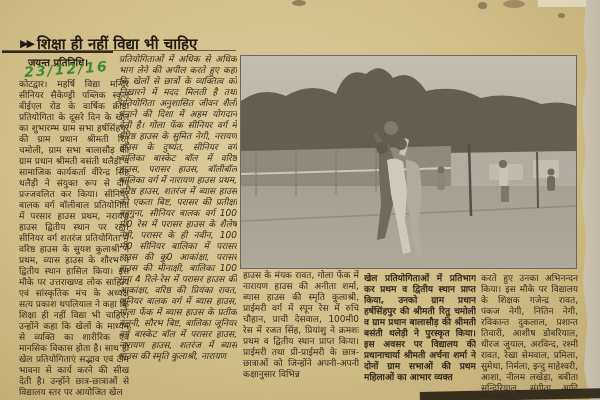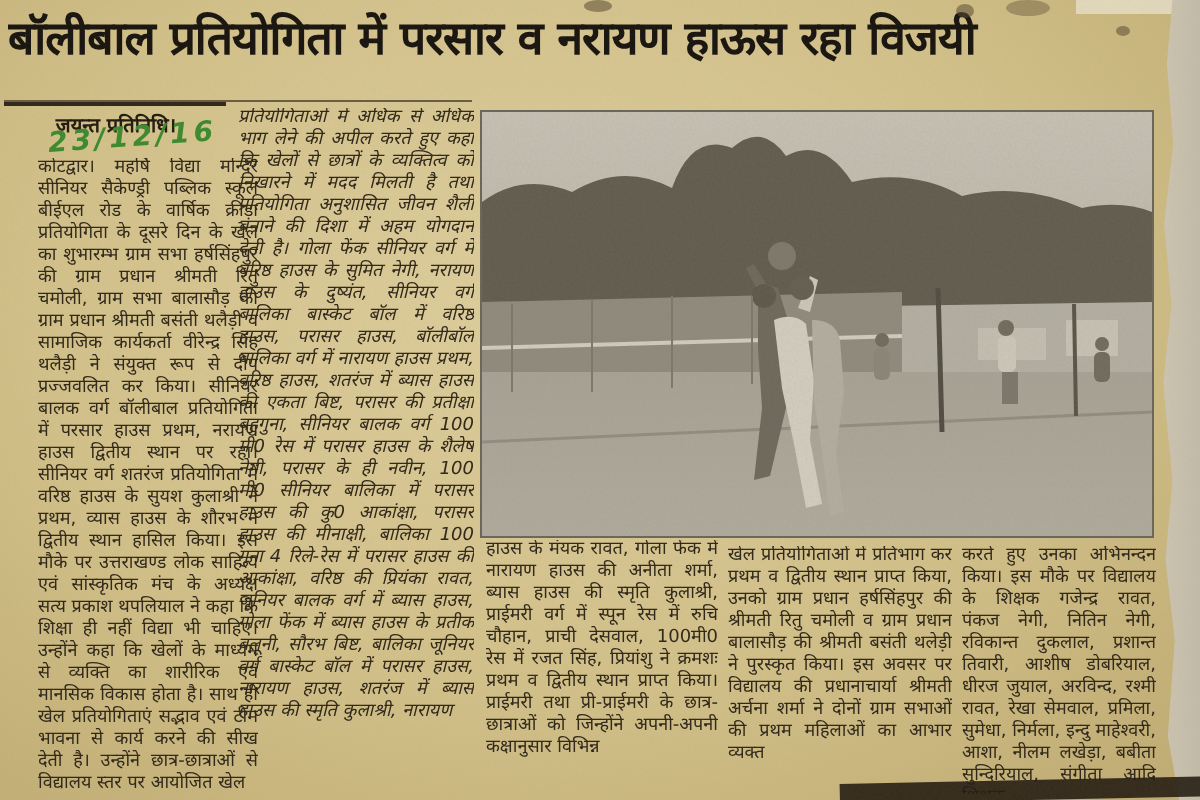--- a/index.html
+++ b/index.html
@@ -30,21 +30,21 @@
     font-size:14px;font-style:italic;font-weight:bold;color:#3c8a2f;
     letter-spacing:2px;transform:rotate(-4deg);
   }
   .col{
     position:absolute;font-size:9px;line-height:11px;text-align:justify;
     color:#2e2619;overflow:hidden;word-break:break-word;
   }
   #col1{left:19px;top:79px;width:110px;height:319px;}
   #col2{left:119px;top:54px;width:118px;height:344px;font-style:italic;}
   #col3{left:243px;top:270px;width:116px;height:124px;}
-  #col4{left:364px;top:273px;width:112px;height:124px;}
+  #col4{left:364px;top:273px;width:112px;height:124px;font-weight:bold;}
   #col5{left:481px;top:273px;width:97px;height:124px;}
   .photo{
     position:absolute;left:240px;top:55px;width:337px;height:214px;
     border:1px solid #6a665c;background:#b5b1a5;box-sizing:border-box;
   }
   .torn-edge{
     position:absolute;right:0;top:0;width:23px;height:100%;
     background:linear-gradient(90deg,#cfc7b2,#c3bcaa);
     clip-path:polygon(40% 0,100% 0,100% 100%,55% 100%,30% 92%,45% 80%,25% 70%,40% 60%,20% 48%,38% 38%,22% 28%,42% 18%,28% 8%);
   }
@@ -58,22 +58,24 @@
   .stain.s3{left:503px;top:0;width:22px;height:8px;opacity:.4;}
   .stain.s4{left:558px;top:13px;width:7px;height:5px;}
   .light-patch{position:absolute;left:538px;top:0;width:62px;height:7px;background:#e9e2cc;opacity:.8;}
   .noise{position:absolute;left:0;top:0;pointer-events:none;opacity:.15;}
 </style>
 </head>
 <body>
 
 <div id="page">
 
-  <div class="headline">बॉलीबाल प्रतियोगिता में परसार व नरायण हाऊस रहा विजयी</div>
 
+  <div class="subhead">
+    <span class="arrow">▶▶</span><span>शिक्षा ही नहीं विद्या भी चाहिए</span>
+  </div>
 
   <div class="rule-long"></div>
   <div class="rule-col1"></div>
 
   <div class="byline">जयन्त प्रतिनिधि।</div>
   <div class="hand-date">23/12/16</div>
 
   <div id="col1" class="col">कोटद्वार। महर्षि विद्या मन्दिर सीनियर सैकेण्ड्री पब्लिक स्कूल बीईएल रोड के वार्षिक क्रीड़ा प्रतियोगिता के दूसरे दिन के खेल का शुभारम्भ ग्राम सभा हर्षसिंहपुर की ग्राम प्रधान श्रीमती रितु चमोली, ग्राम सभा बालासौड़ की ग्राम प्रधान श्रीमती बसंती थलैड़ी व सामाजिक कार्यकर्ता वीरेन्द्र सिंह थलैड़ी ने संयुक्त रूप से दीप प्रज्जवलित कर किया। सीनियर बालक वर्ग बॉलीबाल प्रतियोगिता में परसार हाउस प्रथम, नरायण हाउस द्वितीय स्थान पर रहा। सीनियर वर्ग शतरंज प्रतियोगिता में वरिष्ठ हाउस के सुयश कुलाश्री ने प्रथम, व्यास हाउस के शौरभ ने द्वितीय स्थान हासिल किया। इस मौके पर उत्तराखण्ड लोक साहित्य एवं सांस्कृतिक मंच के अध्यक्ष सत्य प्रकाश थपलियाल ने कहा कि शिक्षा ही नहीं विद्या भी चाहिए। उन्होंने कहा कि खेलों के माध्यम से व्यक्ति का शारीरिक एवं मानसिक विकास होता है। साथ ही खेल प्रतियोगिताएं सद्भाव एवं टीम भावना से कार्य करने की सीख देती है। उन्होंने छात्र-छात्राओं से विद्यालय स्तर पर आयोजित खेल</div>
   <div id="col2" class="col">प्रतियोगिताओं में अधिक से अधिक भाग लेने की अपील करते हुए कहा कि खेलों से छात्रों के व्यक्तित्व को निखारने में मदद मिलती है तथा प्रतियोगिता अनुशासित जीवन शैली बनाने की दिशा में अहम योगदान देती है। गोला फेंक सीनियर वर्ग में वरिष्ठ हाउस के सुमित नेगी, नरायण हाउस के दुष्यंत, सीनियर वर्ग बालिका बास्केट बॉल में वरिष्ठ हाउस, परासर हाउस, बॉलीबॉल बालिका वर्ग में नारायण हाउस प्रथम, वरिष्ठ हाउस, शतरंज में ब्यास हाउस की एकता बिष्ट, परासर की प्रतीक्षा बहुगुना, सीनियर बालक वर्ग 100 मी0 रेस में परासर हाउस के शैलेष नेगी, परासर के ही नवीन, 100 मी0 सीनियर बालिका में परासर हाउस की कु0 आकांक्षा, परासर हाउस की मीनाक्षी, बालिका 100 गुना 4 रिले-रेस में परासर हाउस की आकांक्षा, वरिष्ठ की प्रियंका रावत, जूनियर बालक वर्ग में ब्यास हाउस, गोला फेंक में ब्यास हाउस के प्रतीक बलूनी, सौरभ बिष्ट, बालिका जूनियर वर्ग बास्केट बॉल में परासर हाउस, नारायण हाउस, शतरंज में ब्यास हाउस की स्मृति कुलाश्री, नारायण</div>
   <div id="col3" class="col">हाउस के मंयक रावत, गोला फेंक में नारायण हाउस की अनीता शर्मा, ब्यास हाउस की स्मृति कुलाश्री, प्राईमरी वर्ग में स्पून रेस में रुचि चौहान, प्राची देसवाल, 100मी0 रेस में रजत सिंह, प्रियांशु ने क्रमशः प्रथम व द्वितीय स्थान प्राप्त किया। प्राईमरी तथा प्री-प्राईमरी के छात्र-छात्राओं को जिन्होंने अपनी-अपनी कक्षानुसार विभिन्न</div>

